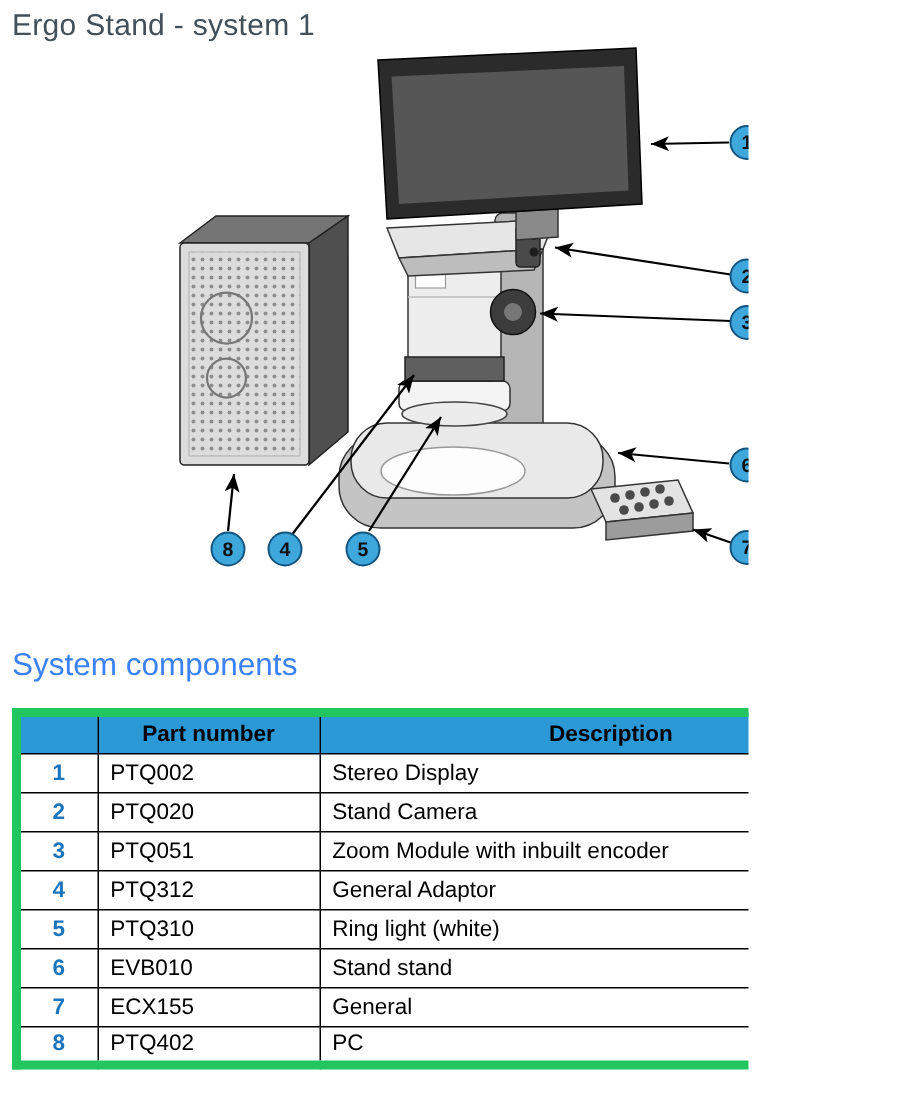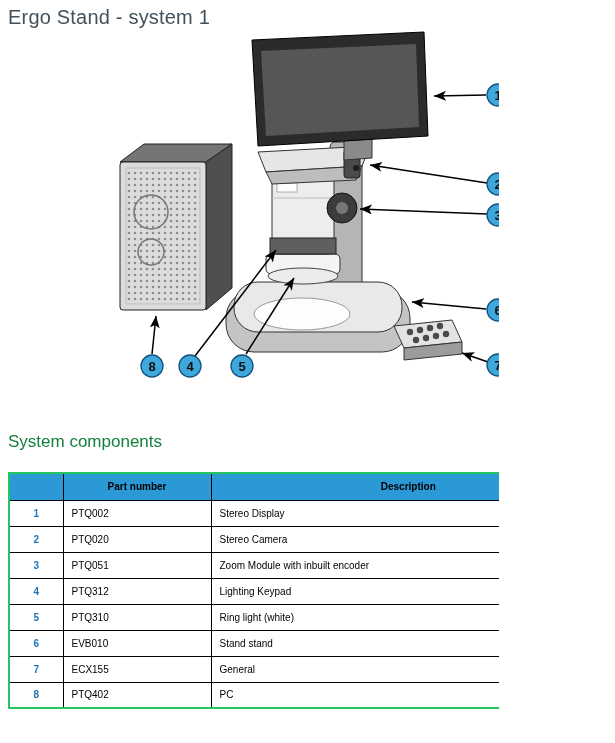--- a/index.html
+++ b/index.html
@@ -22,27 +22,27 @@
     font-size: 13px; font-weight: bold; fill: #101010;
     text-anchor: middle;
   }
 
   .figure-caption {
     position: absolute; left: 8px; top: 406px; margin: 0;
     font-size: 15px; color: #000;
   }
   .section-title {
     position: absolute; left: 8px; top: 432px; margin: 0;
-    font-size: 17px; font-weight: normal; color: #15803d;
+    font-size: 21px; font-weight: normal; color: #3b82f6;
   }
 
   table.components-table {
     position: absolute; left: 8px; top: 472px; width: 599px;
-    border-collapse: collapse; font-size: 10px;
-    border: 2px solid #22c55e;
+    border-collapse: collapse; font-size: 15px;
+    border: 6px solid #22c55e;
   }
   .components-table th, .components-table td {
     border: 1px solid #000; padding: 2px 8px; height: 26px;
     text-align: left; vertical-align: middle;
   }
   .components-table thead th {
     background: #2b99d6; color: #000; font-weight: bold;
     text-align: center; height: 27px;
   }
   .components-table th.c-num { width: 54px; }
@@ -190,31 +190,31 @@
     </thead>
     <tbody>
       <tr>
         <td class="num">1</td>
         <td class="part">PTQ002</td>
         <td class="desc">Stereo Display</td>
       </tr>
       <tr>
         <td class="num">2</td>
         <td class="part">PTQ020</td>
-        <td class="desc">Stereo Camera</td>
+        <td class="desc">Stand Camera</td>
       </tr>
       <tr>
         <td class="num">3</td>
         <td class="part">PTQ051</td>
         <td class="desc">Zoom Module with inbuilt encoder</td>
       </tr>
       <tr>
         <td class="num">4</td>
         <td class="part">PTQ312</td>
-        <td class="desc">Lighting Keypad</td>
+        <td class="desc">General Adaptor</td>
       </tr>
       <tr>
         <td class="num">5</td>
         <td class="part">PTQ310</td>
         <td class="desc">Ring light (white)</td>
       </tr>
       <tr>
         <td class="num">6</td>
         <td class="part">EVB010</td>
         <td class="desc">Stand stand</td>

